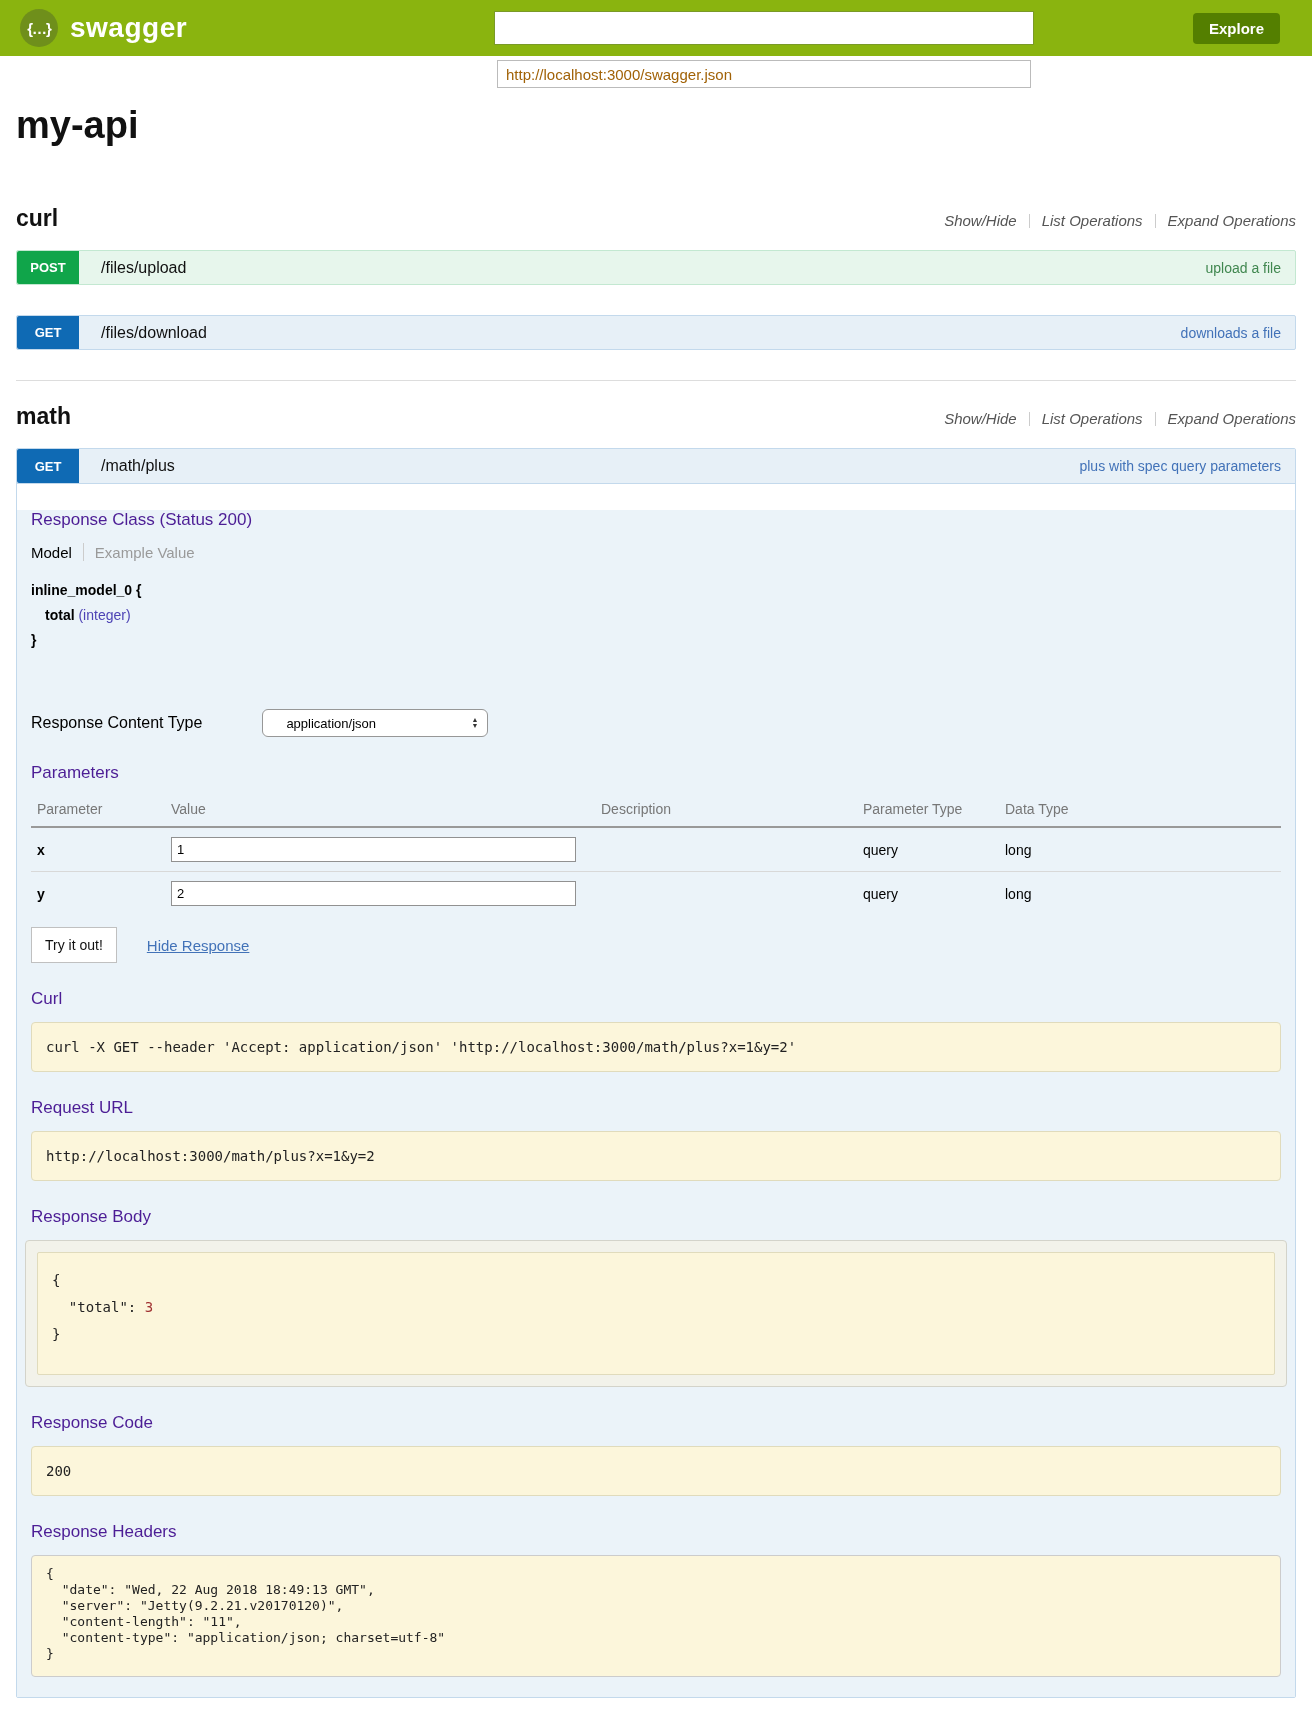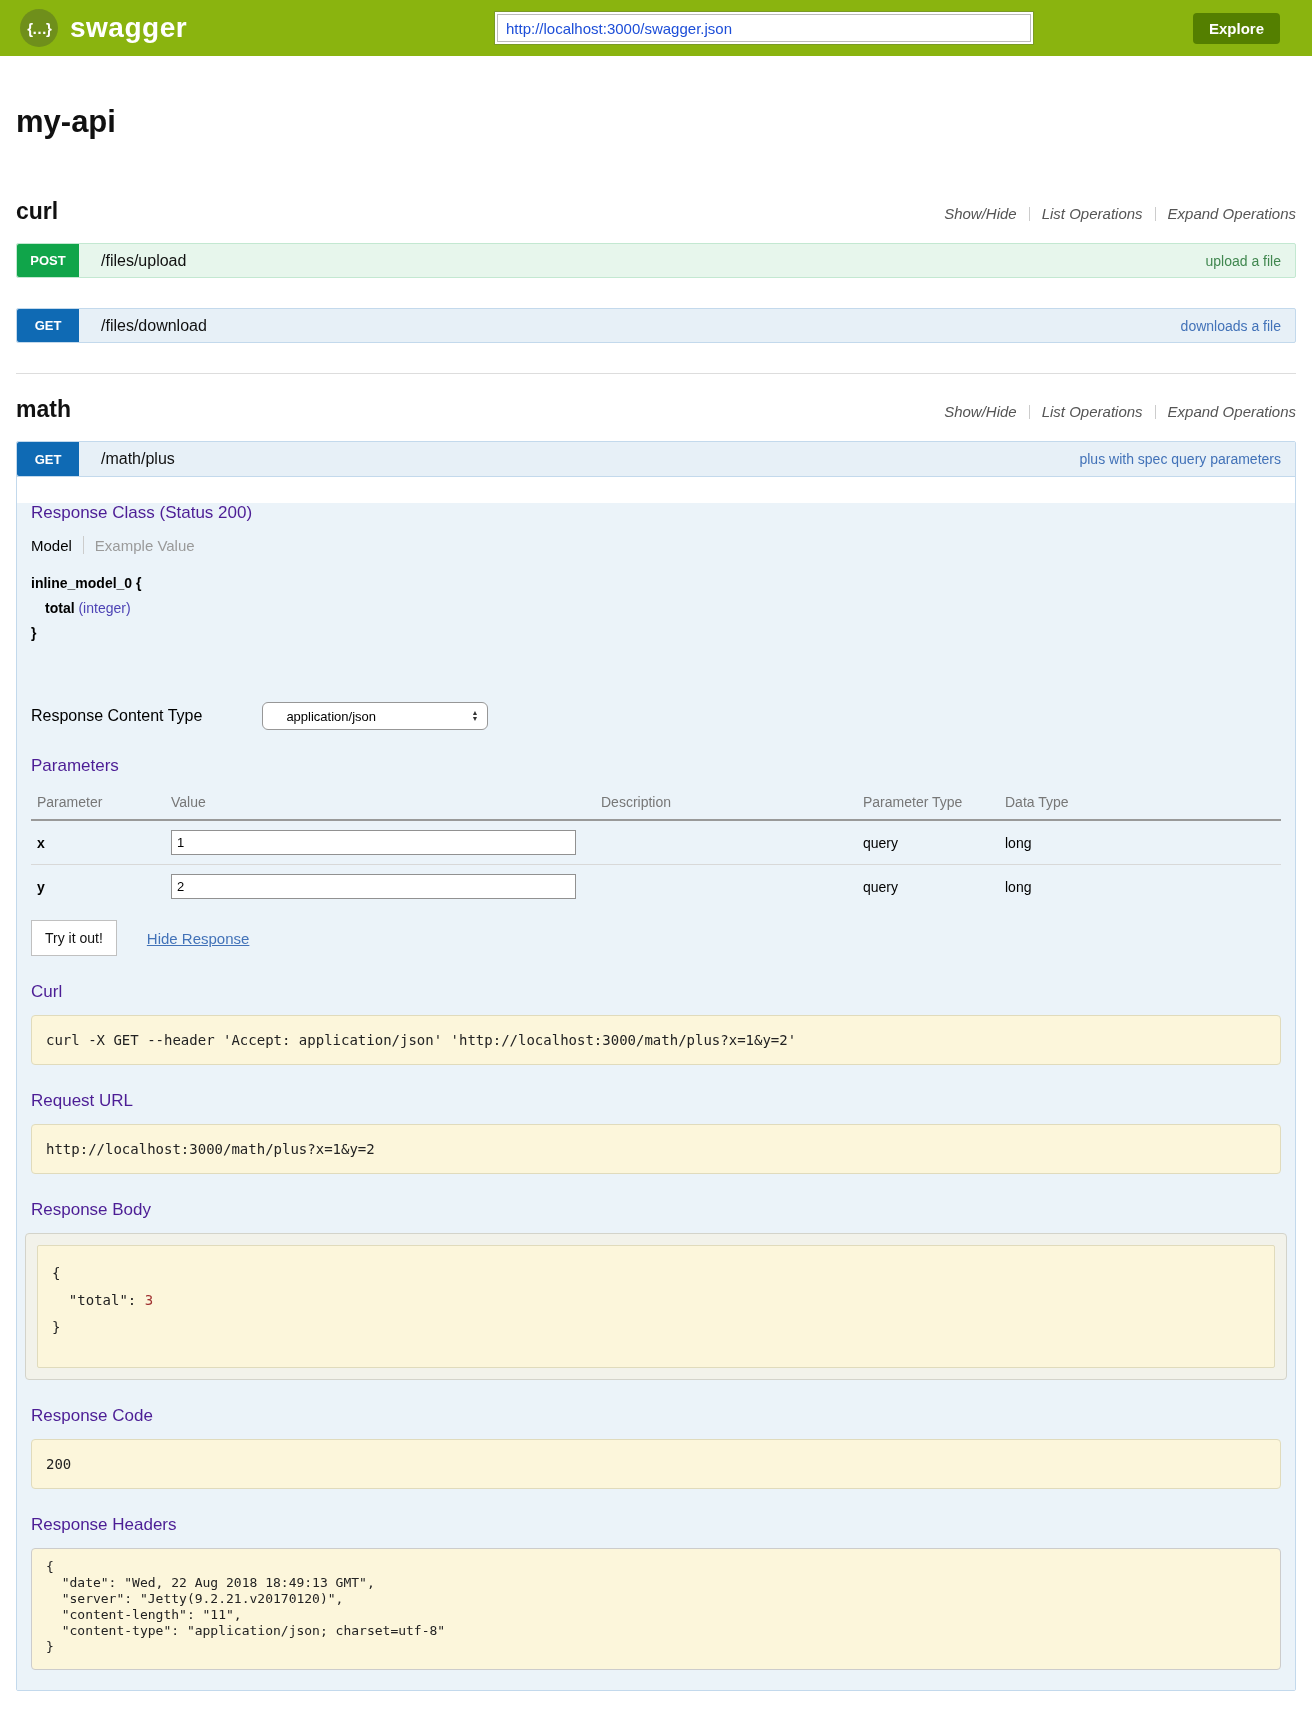--- a/index.html
+++ b/index.html
@@ -19,30 +19,30 @@
     color:#fff; display:flex; align-items:center; justify-content:center;
     font-weight:bold; font-size:15px; letter-spacing:-1px;
   }
   .brand { color:#fff; font-weight:bold; font-size:28px; margin-left:12px; letter-spacing:0.5px; }
   .spec-url-wrap {
     position:absolute; left:494px; top:11px; width:540px; height:34px;
     background:#fff; padding:2px; border:1px solid #7a9a27;
   }
   .spec-url-input {
     width:100%; height:100%; border:1px solid #bbb; padding:0 8px;
-    font-size:15px; font-family:"Liberation Sans", sans-serif; color:#1d4ed8;
+    font-size:15px; font-family:"Liberation Sans", sans-serif; color:#a16207;margin-top:46px;
   }
   .explore-btn {
     margin-left:auto; background:#547f00; color:#fff; border:none; border-radius:4px;
     font-weight:bold; font-size:15px; padding:7px 16px; cursor:pointer;
     font-family:"Liberation Sans", sans-serif;
   }
   
   .page { margin:0 16px; }
-  h1.api-title { font-size:31px; margin:48px 0 58px 0; color:#111; font-weight:bold; }
+  h1.api-title { font-size:38px; margin:48px 0 58px 0; color:#111; font-weight:bold; }
   .section-header { display:flex; align-items:baseline; justify-content:space-between; margin-bottom:18px; }
   h2.section-title { font-size:23px; margin:0; color:#111; font-weight:bold; }
   .section-controls { display:flex; align-items:center; font-size:15px; color:#555;font-style:italic; }
   .section-controls a { color:#555; text-decoration:none; cursor:pointer; }
   .ctrl-sep { width:1px; height:14px; background:#ccc; margin:0 12px; }
   .section-divider { border:none; border-top:1px solid #ddd; margin:16px 0 22px 0; }
   
   .ep-row {
     display:flex; align-items:stretch; height:35px; border-radius:2px; margin-bottom:30px;
   }

